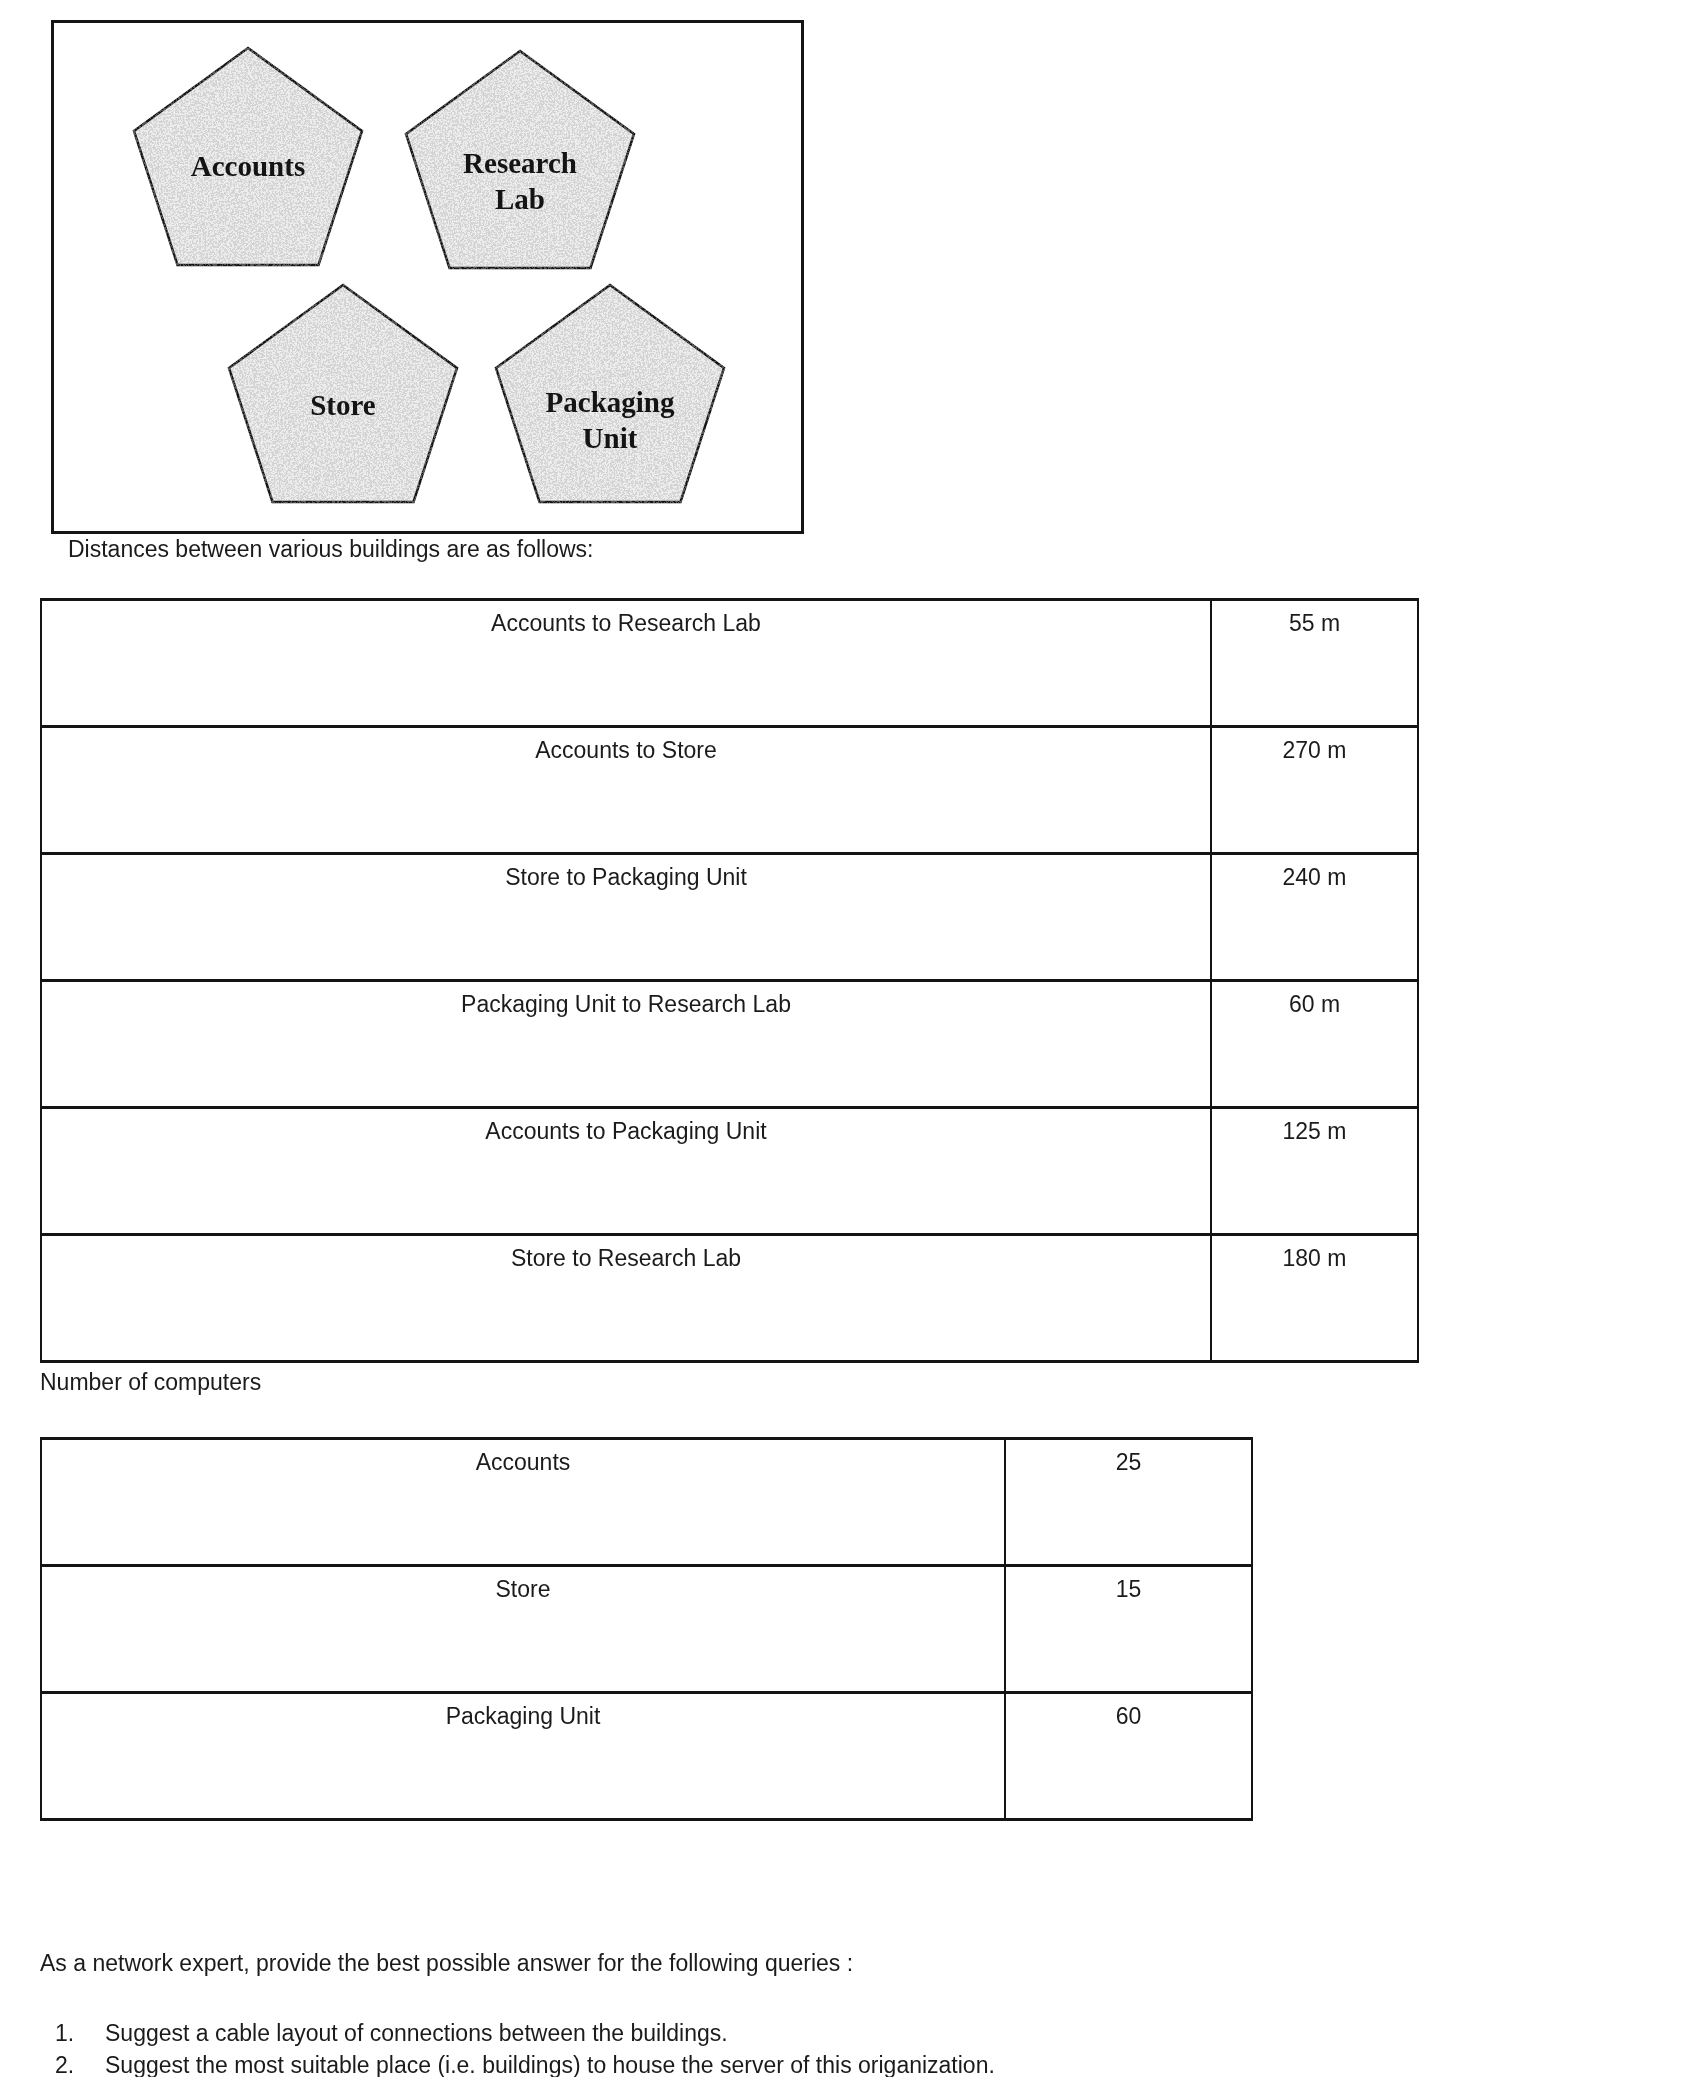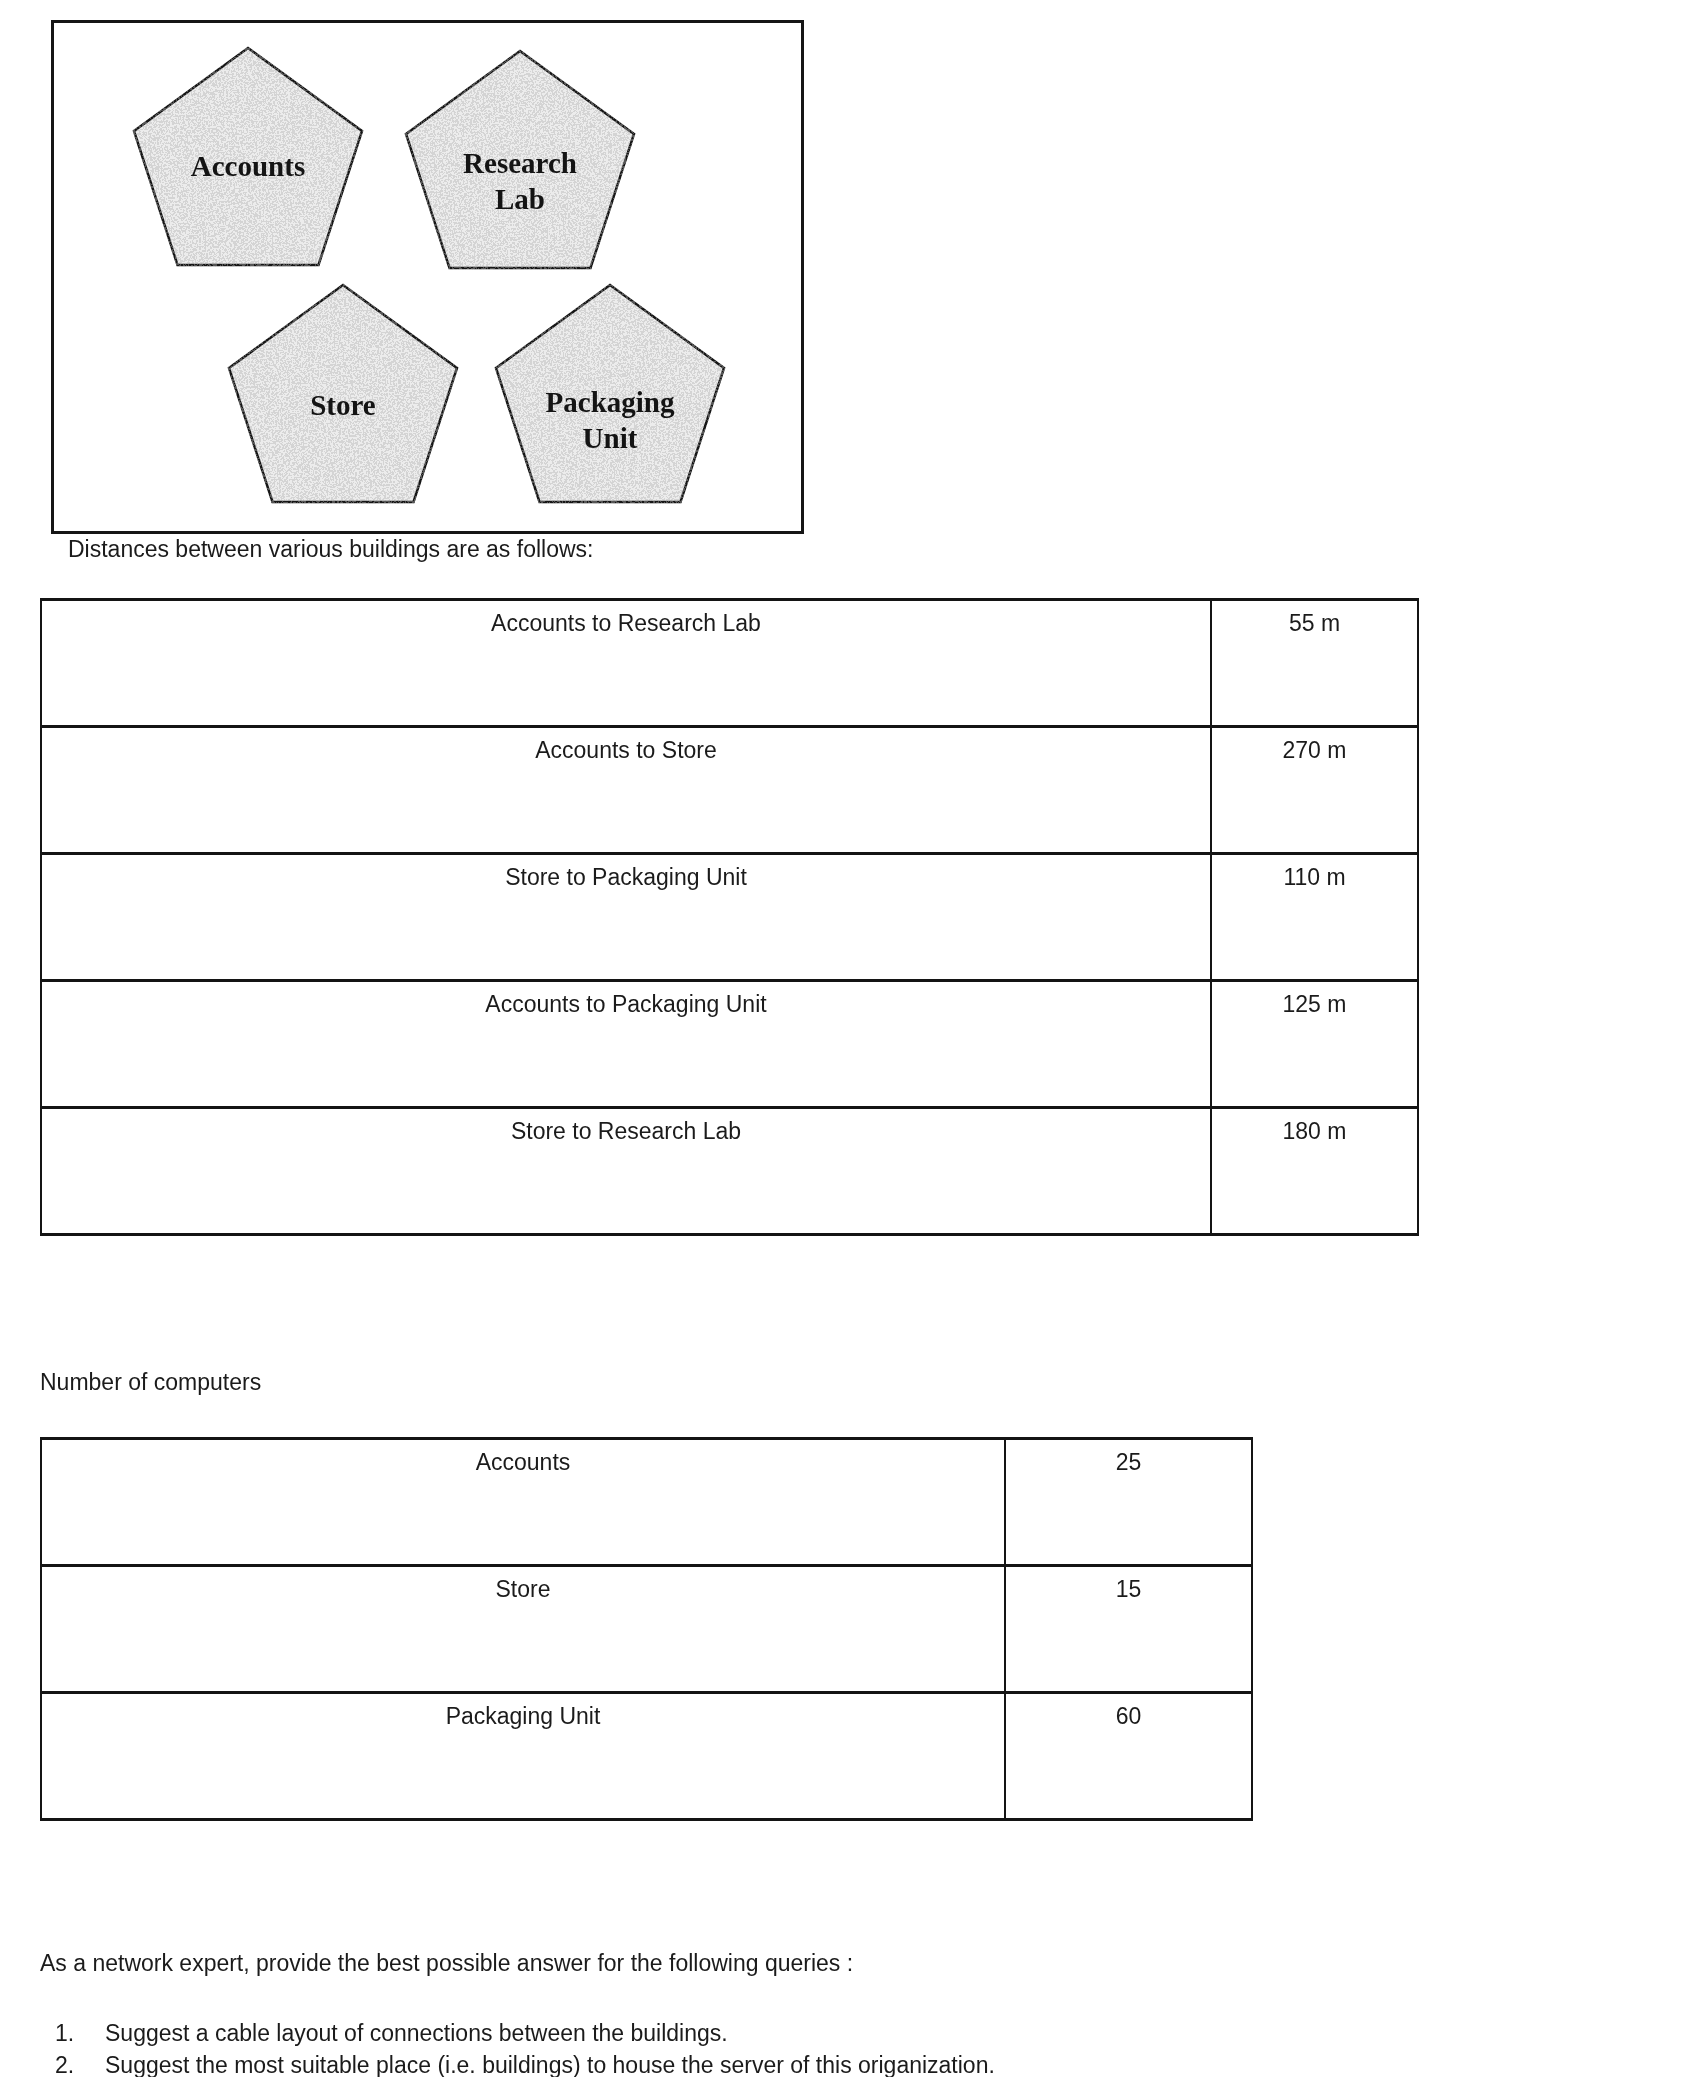--- a/index.html
+++ b/index.html
@@ -114,21 +114,25 @@
     <tr>
       <td class="c-label">Accounts to Research Lab</td>
       <td class="c-value">55 m</td>
     </tr>
     <tr>
       <td class="c-label">Accounts to Store</td>
       <td class="c-value">270 m</td>
     </tr>
     <tr>
       <td class="c-label">Store to Packaging Unit</td>
-      <td class="c-value">110 m</td>
+      <td class="c-value">240 m</td>
+    </tr>
+    <tr>
+      <td class="c-label">Packaging Unit to Research Lab</td>
+      <td class="c-value">60 m</td>
     </tr>
     <tr>
       <td class="c-label">Accounts to Packaging Unit</td>
       <td class="c-value">125 m</td>
     </tr>
     <tr>
       <td class="c-label">Store to Research Lab</td>
       <td class="c-value">180 m</td>
     </tr>
   </tbody>

